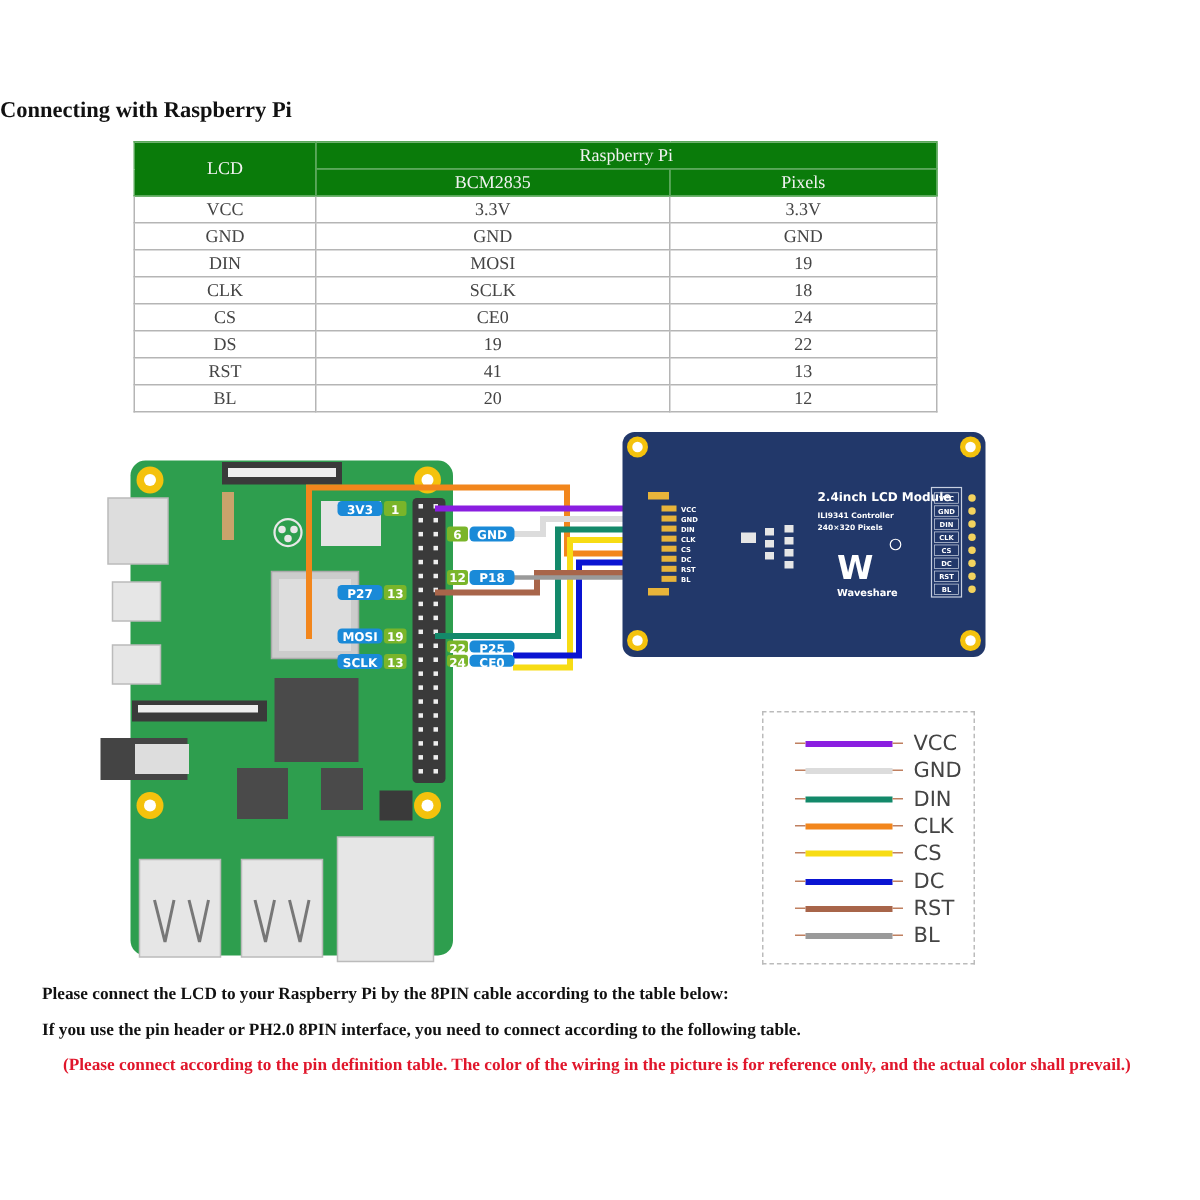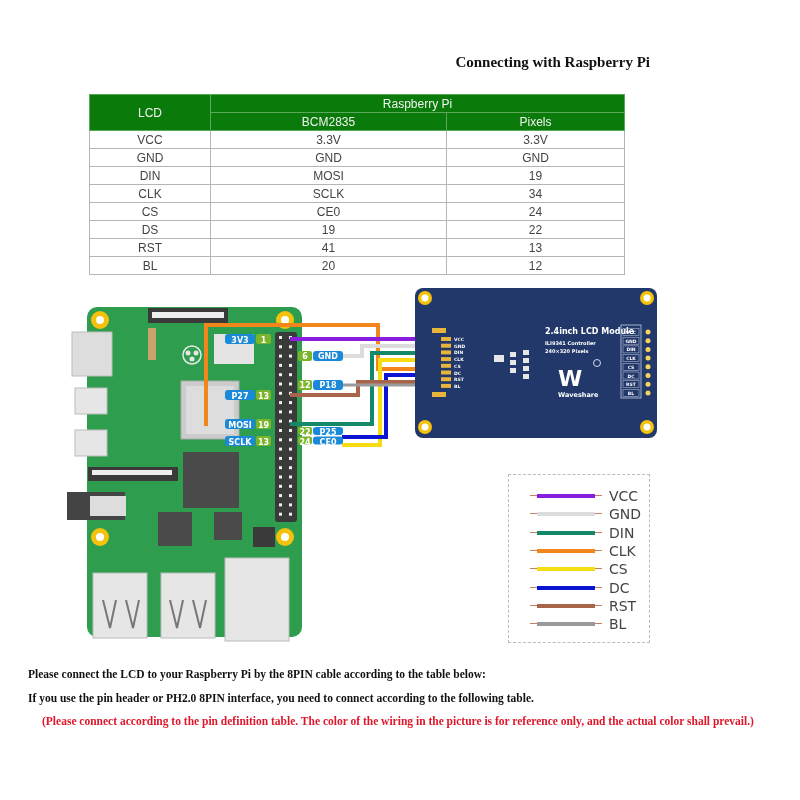--- a/index.html
+++ b/index.html
@@ -1,30 +1,30 @@
 <!DOCTYPE html>
 <html><head>
 <meta charset="utf-8">
 <style>
   html,body{margin:0;padding:0;background:#fff;}
   body{width:800px;height:800px;position:relative;overflow:hidden;font-family:"Liberation Sans",sans-serif;}
-  .title{position:absolute;left:0;width:650px;top:54px;text-align:right;font-family:"Liberation Serif",serif;font-weight:bold;font-size:15px;color:#111;}
-  table.pin{position:absolute;left:89px;top:94px;width:536px;border-collapse:collapse;font-family:Liberation Sans, sans-serif;font-size:12px;color:#444;}
+  .title{position:absolute;left:0;width:650px;top:66px;text-align:left;font-family:"Liberation Serif",serif;font-weight:bold;font-size:15px;color:#111;}
+  table.pin{position:absolute;left:89px;top:94px;width:536px;border-collapse:collapse;font-family:Liberation Serif, serif;font-size:12px;color:#444;}
   table.pin th{background:#0a7b0a;color:#f2f2f2;font-weight:normal;border:1px solid #5aa85a;height:17px;padding:0;}
   table.pin td{border:1px solid #b5b5b5;text-align:center;height:17px;padding:0;}
   .col1{width:120px}.col2{width:235px}
   .diagram{position:absolute;left:0;top:280px;width:800px;height:370px;}
   .legend{position:absolute;left:508px;top:474px;width:140px;height:167px;border:1px dashed #bbb;}
   .legend-row{position:absolute;left:28px;height:18px;display:flex;align-items:center;}
   .legend-row .wire{position:relative;width:58px;height:4px;margin-right:8px;}
   .legend-row .wire::before,.legend-row .wire::after{content:"";position:absolute;top:1px;width:7px;height:1px;background:#c08060;}
   .legend-row .wire::before{left:-7px}.legend-row .wire::after{right:-7px}
   .legend-row .lbl{font-family:"DejaVu Sans",sans-serif;font-size:14px;color:#444;margin-left:6px;}
   .notes{position:absolute;left:0;top:657px;width:800px;font-family:"Liberation Serif",serif;font-weight:bold;font-size:11.5px;}
-  .note{position:absolute;white-space:nowrap;margin-top:11px;}
+  .note{position:absolute;white-space:nowrap;}
   .n1{left:28px;top:0;color:#111}
   .n2{left:28px;top:24px;color:#111}
   .n3{left:42px;top:47px;color:#e0162b}
   svg text{font-family:"DejaVu Sans",sans-serif;}
 </style>
 </head>
 <body>
 
 <div class="title">Connecting with Raspberry Pi</div>
 
@@ -51,21 +51,21 @@
         <td>GND</td>
       </tr>
     <tr>
         <td>DIN</td>
         <td>MOSI</td>
         <td>19</td>
       </tr>
     <tr>
         <td>CLK</td>
         <td>SCLK</td>
-        <td>34</td>
+        <td>18</td>
       </tr>
     <tr>
         <td>CS</td>
         <td>CE0</td>
         <td>24</td>
       </tr>
     <tr>
         <td>DS</td>
         <td>19</td>
         <td>22</td>

